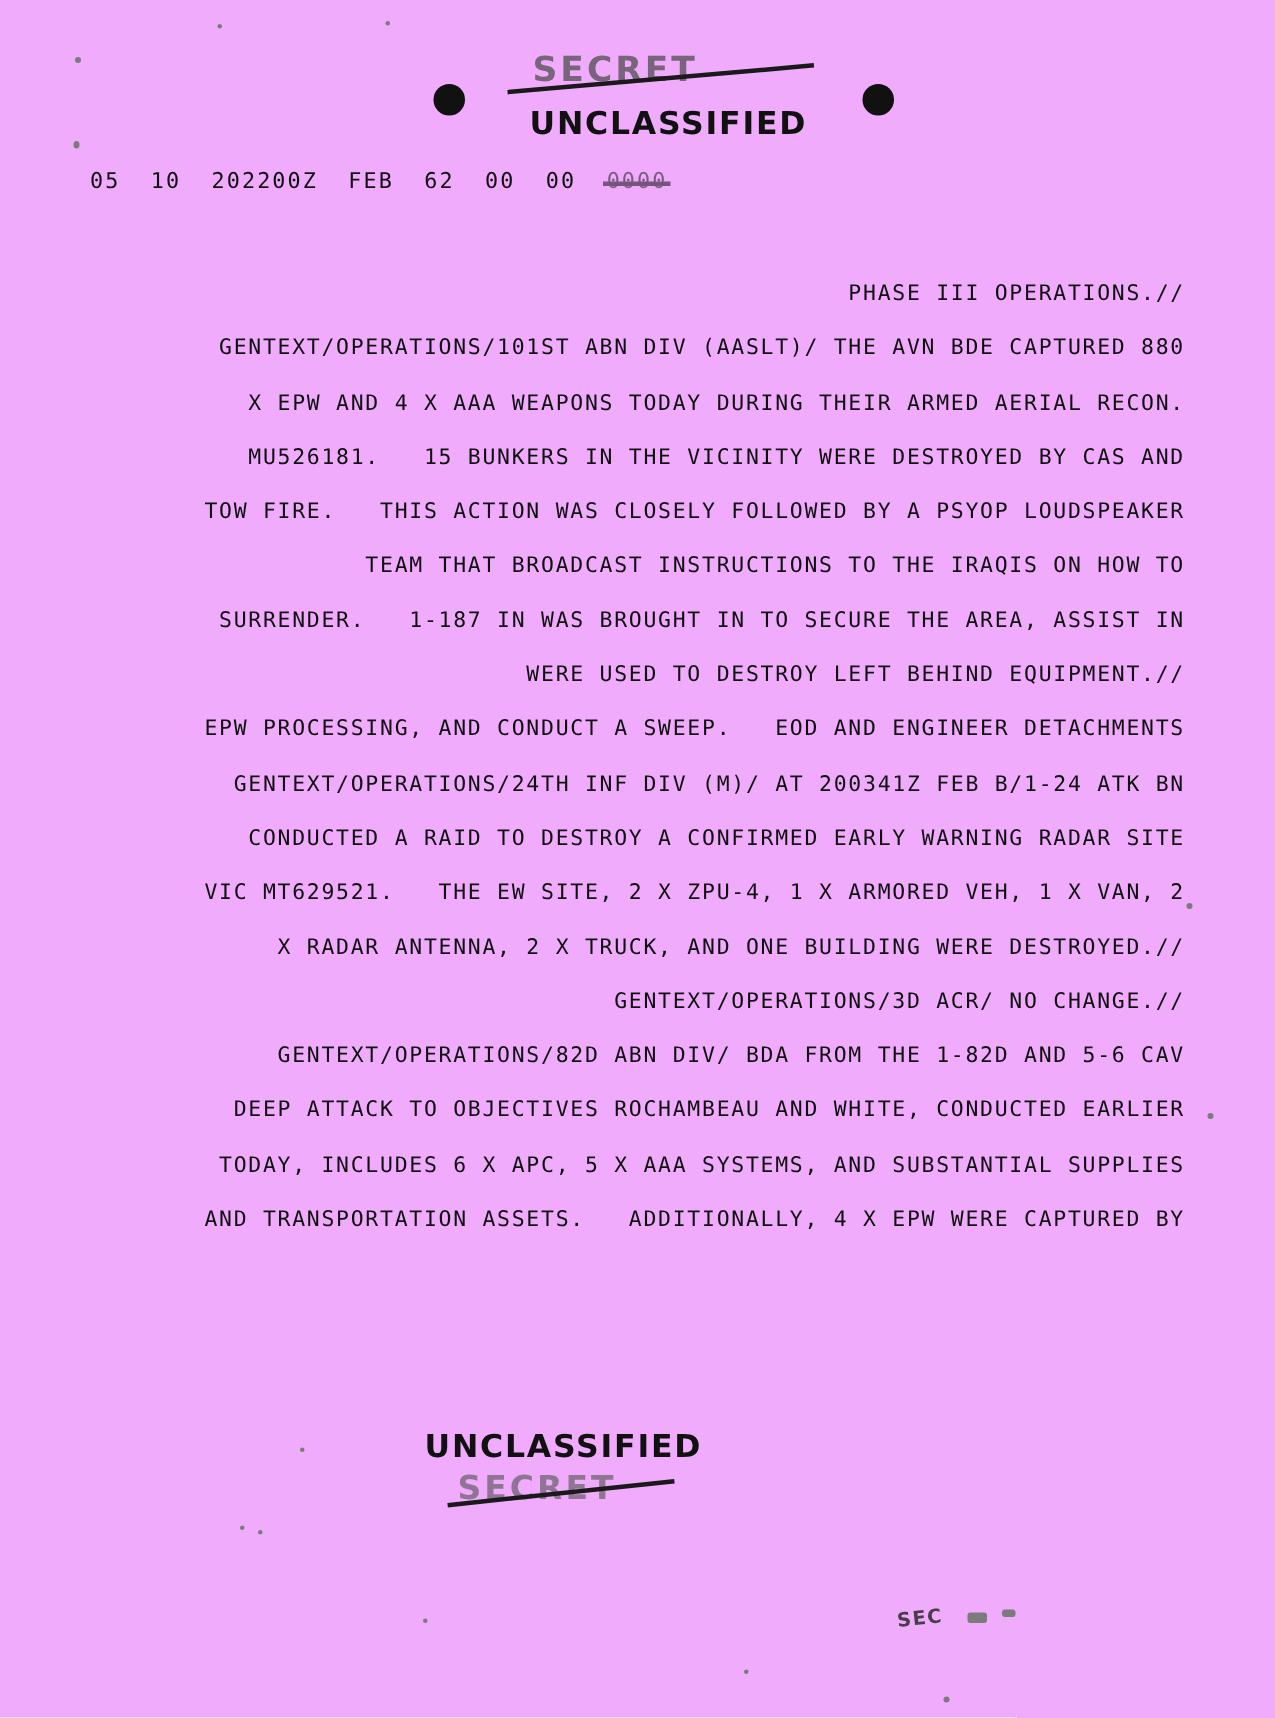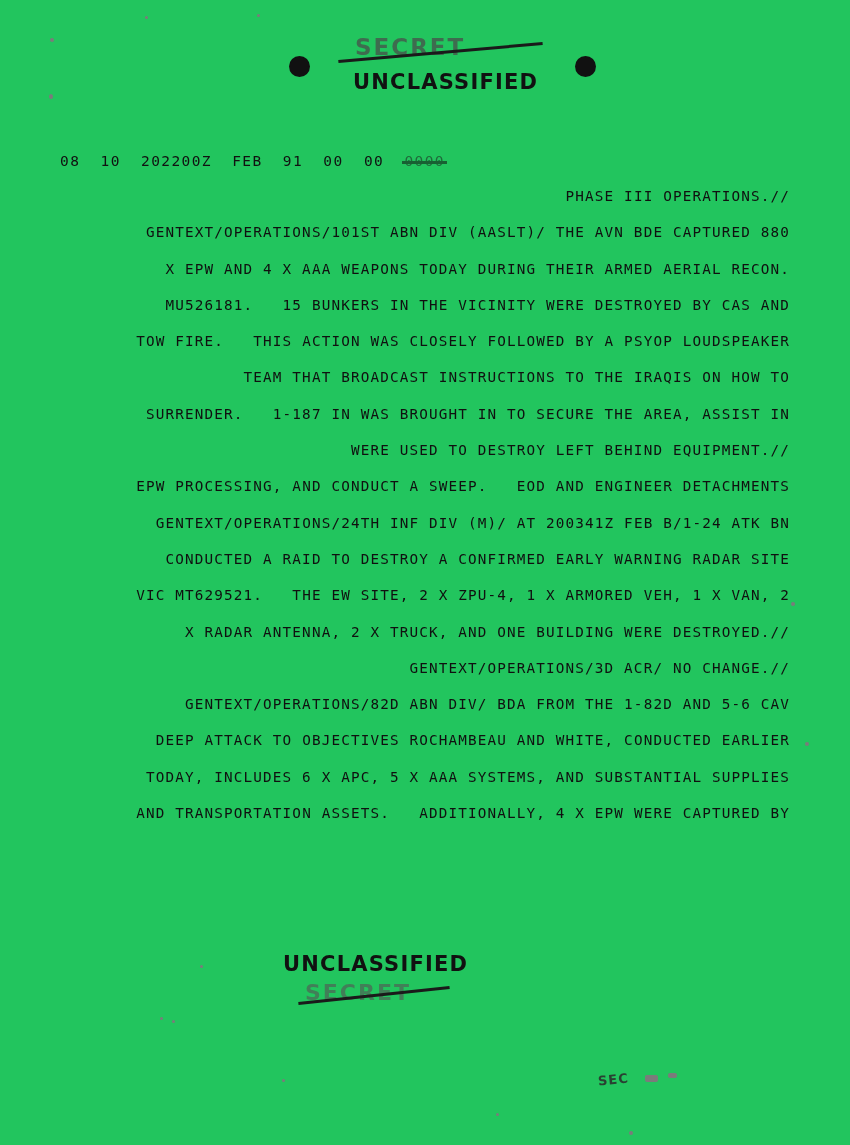--- a/index.html
+++ b/index.html
@@ -11,21 +11,21 @@
     width: 850px;
     height: 1145px;
     position: relative;
     font-family: "DejaVu Sans Mono", monospace;
     color: #111111;
     overflow: hidden;
   }
   .page {
     position: absolute;
     inset: 0;
-    background: #22c55e;
+    background: #f0abfc;
     text-decoration: underline;
   }
 
   
   .top-banner {
     position: absolute;
     top: 18px;
     left: 0;
     width: 850px;
     height: 70px;
@@ -77,21 +77,20 @@
     top: 113px;
     font-size: 14.5px;
     letter-spacing: 1.4px;
     white-space: pre;
   }
   .hdr-line .blk {
     display: inline-block;
     position: relative;
     color: #1d1d1d;
     opacity: 0.55;
-    margin-top: 40px;
   }
   .hdr-line .blk::after {
     content: "";
     position: absolute;
     left: -2px;
     right: -2px;
     top: 48%;
     border-top: 3px solid #111;
   }
 
@@ -173,21 +172,21 @@
 <div class="page">
 
   <div class="top-banner">
     <div class="dot dot-left"></div>
     <div class="dot dot-right"></div>
     <div class="secret-top">SECRET</div>
     <div class="strike-top"></div>
     <div class="unclass-top">UNCLASSIFIED</div>
   </div>
 
-  <div class="hdr-line"><span>08  10  202200Z  FEB  91  00  00  </span><span class="blk">0000</span></div>
+  <div class="hdr-line"><span>05  10  202200Z  FEB  62  00  00  </span><span class="blk">0000</span></div>
 
   <div class="body-text">
     <div class="ln">PHASE III OPERATIONS.//</div>
     <div class="ln">GENTEXT/OPERATIONS/101ST ABN DIV (AASLT)/ THE AVN BDE CAPTURED 880</div>
     <div class="ln">X EPW AND 4 X AAA WEAPONS TODAY DURING THEIR ARMED AERIAL RECON.</div>
     <div class="ln">MU526181.   15 BUNKERS IN THE VICINITY WERE DESTROYED BY CAS AND</div>
     <div class="ln">TOW FIRE.   THIS ACTION WAS CLOSELY FOLLOWED BY A PSYOP LOUDSPEAKER</div>
     <div class="ln">TEAM THAT BROADCAST INSTRUCTIONS TO THE IRAQIS ON HOW TO</div>
     <div class="ln">SURRENDER.   1-187 IN WAS BROUGHT IN TO SECURE THE AREA, ASSIST IN</div>
     <div class="ln">WERE USED TO DESTROY LEFT BEHIND EQUIPMENT.//</div>

